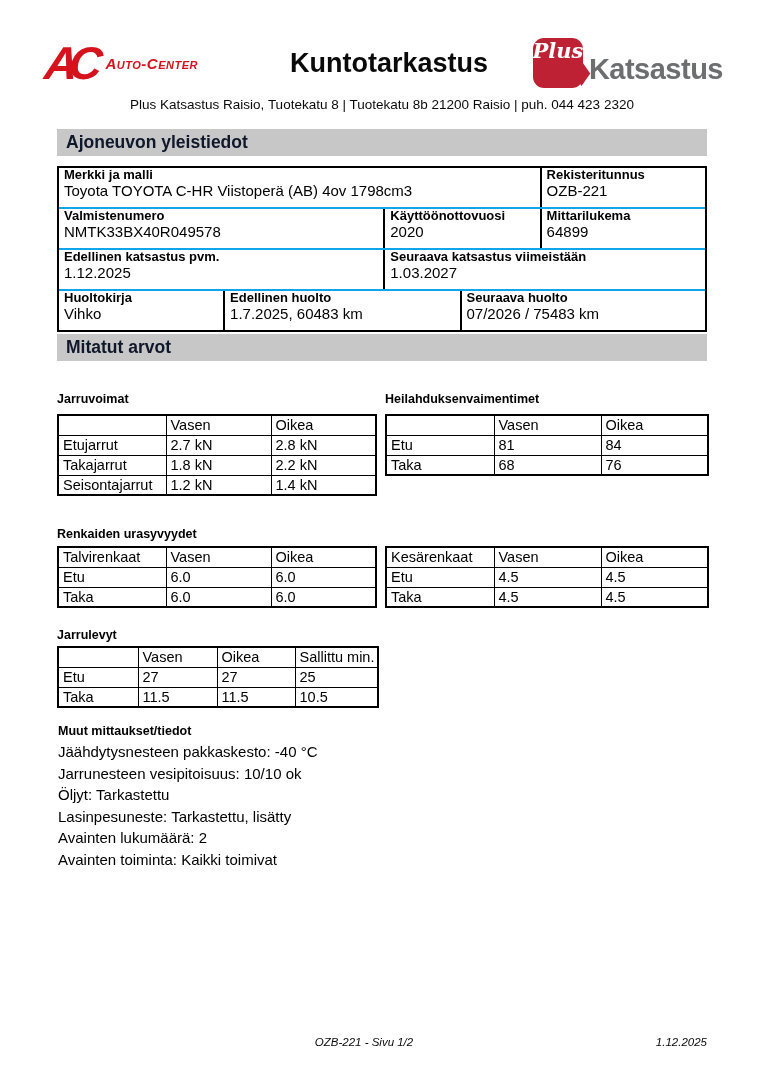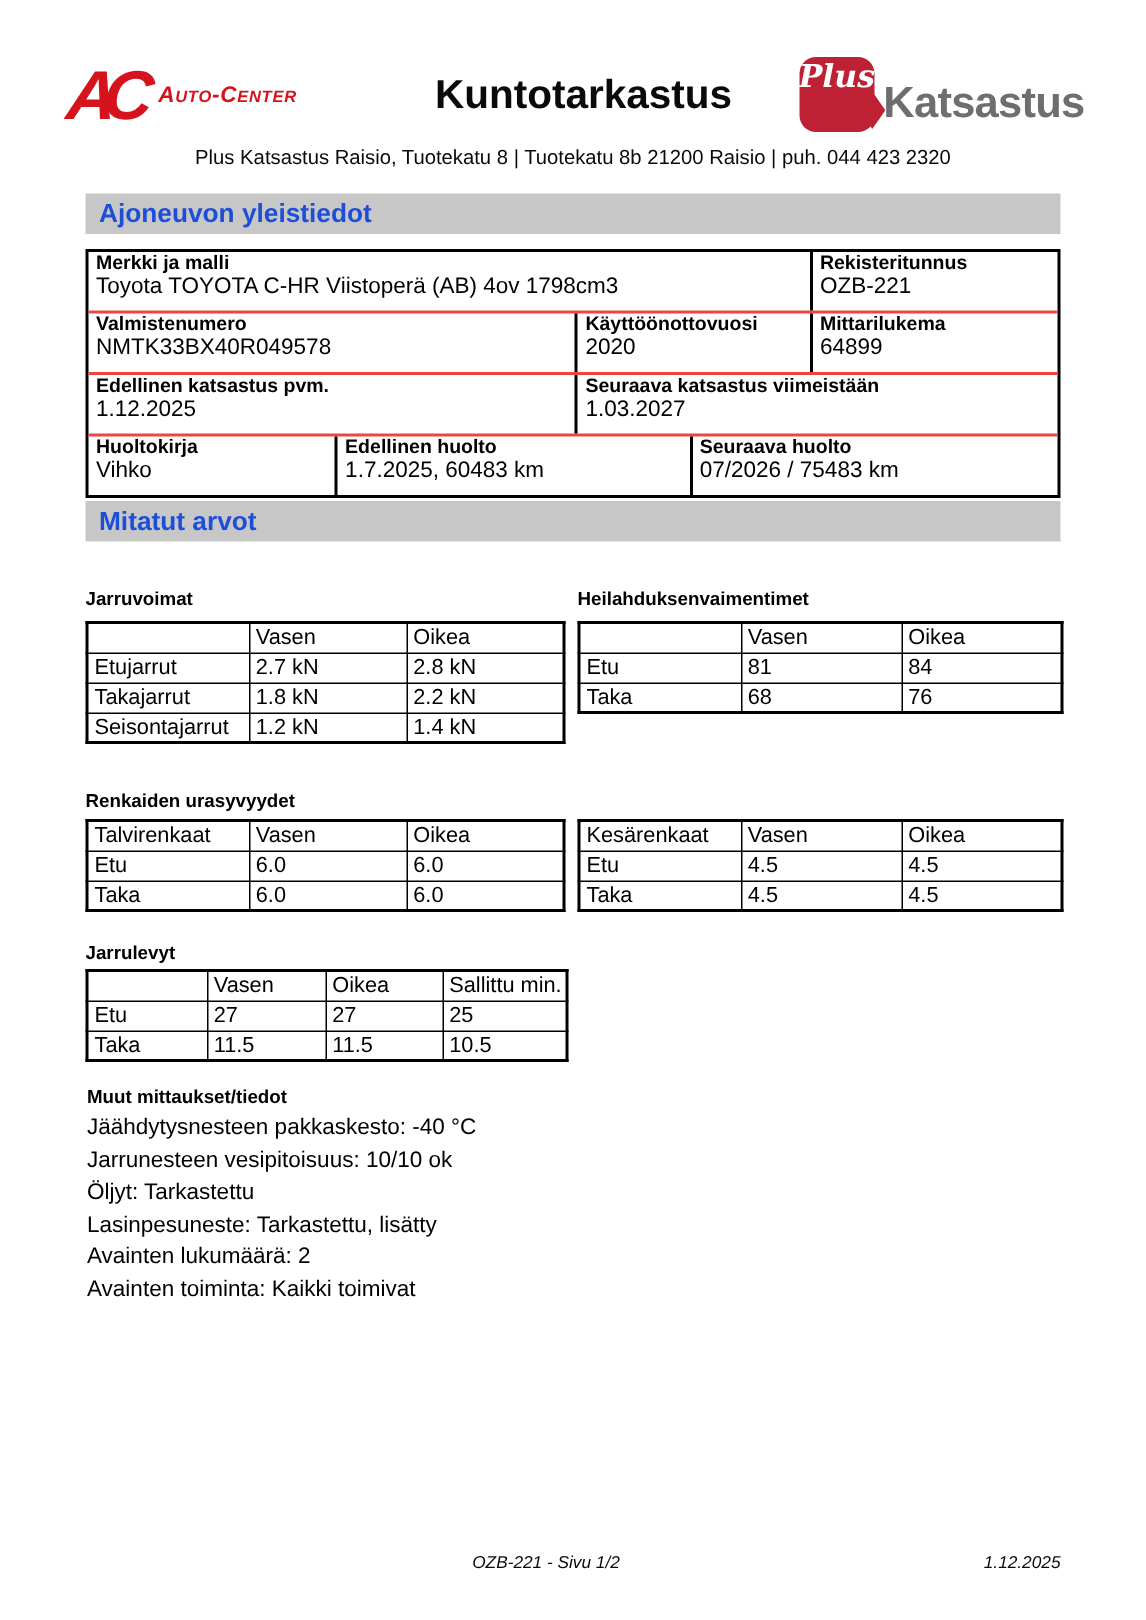--- a/index.html
+++ b/index.html
@@ -33,29 +33,29 @@
                color: #fff; font-size: 21px; position: relative; z-index: 2; }
   .katsastus-word { color: #6d6e70; font-weight: bold; font-size: 29px; letter-spacing: -0.5px;
                     margin-left: 6px; margin-top: 12px; }
 
   .address { position: absolute; top: 97px; left: 0; width: 764px; text-align: center;
              font-size: 13.5px; color: #0a0a0a; }
 
   
   .section-bar { position: absolute; left: 57px; width: 650px; height: 27px;
                  background: #c7c7c7; font-size: 17.5px; font-weight: bold;
-                 line-height: 26px; padding-left: 9px; color: #1d4ed8; }
+                 line-height: 26px; padding-left: 9px; color: #0f172a; }
   .bar-general { top: 129px; }
   .bar-measured { top: 334px; }
 
   
   .info-table { position: absolute; left: 57px; top: 166px; width: 650px;
                 border: 2px solid #000; background: #fff; }
   .info-row { display: flex; }
-  .info-row + .info-row { border-top: 2px solid #ef4444; }
+  .info-row + .info-row { border-top: 2px solid #0ea5e9; }
   .info-cell { height: 39px; padding: 1px 0 0 5px; overflow: hidden; }
   .info-cell + .info-cell { border-left: 2px solid #000; }
   .cell-label { font-size: 13px; line-height: 11px; color: #000; font-weight: bold; }
   .cell-value { font-size: 15px; line-height: 21px; color: #000; white-space: nowrap; }
 
   
   .mtable-title { position: absolute; font-size: 12.5px; font-weight: bold; color: #000; }
   .mtable { position: absolute; border-collapse: collapse; table-layout: fixed;
             background: #fff; border: 2px solid #000; }
   .mtable td { border: 1.5px solid #000; height: 20px; font-size: 14.5px;

